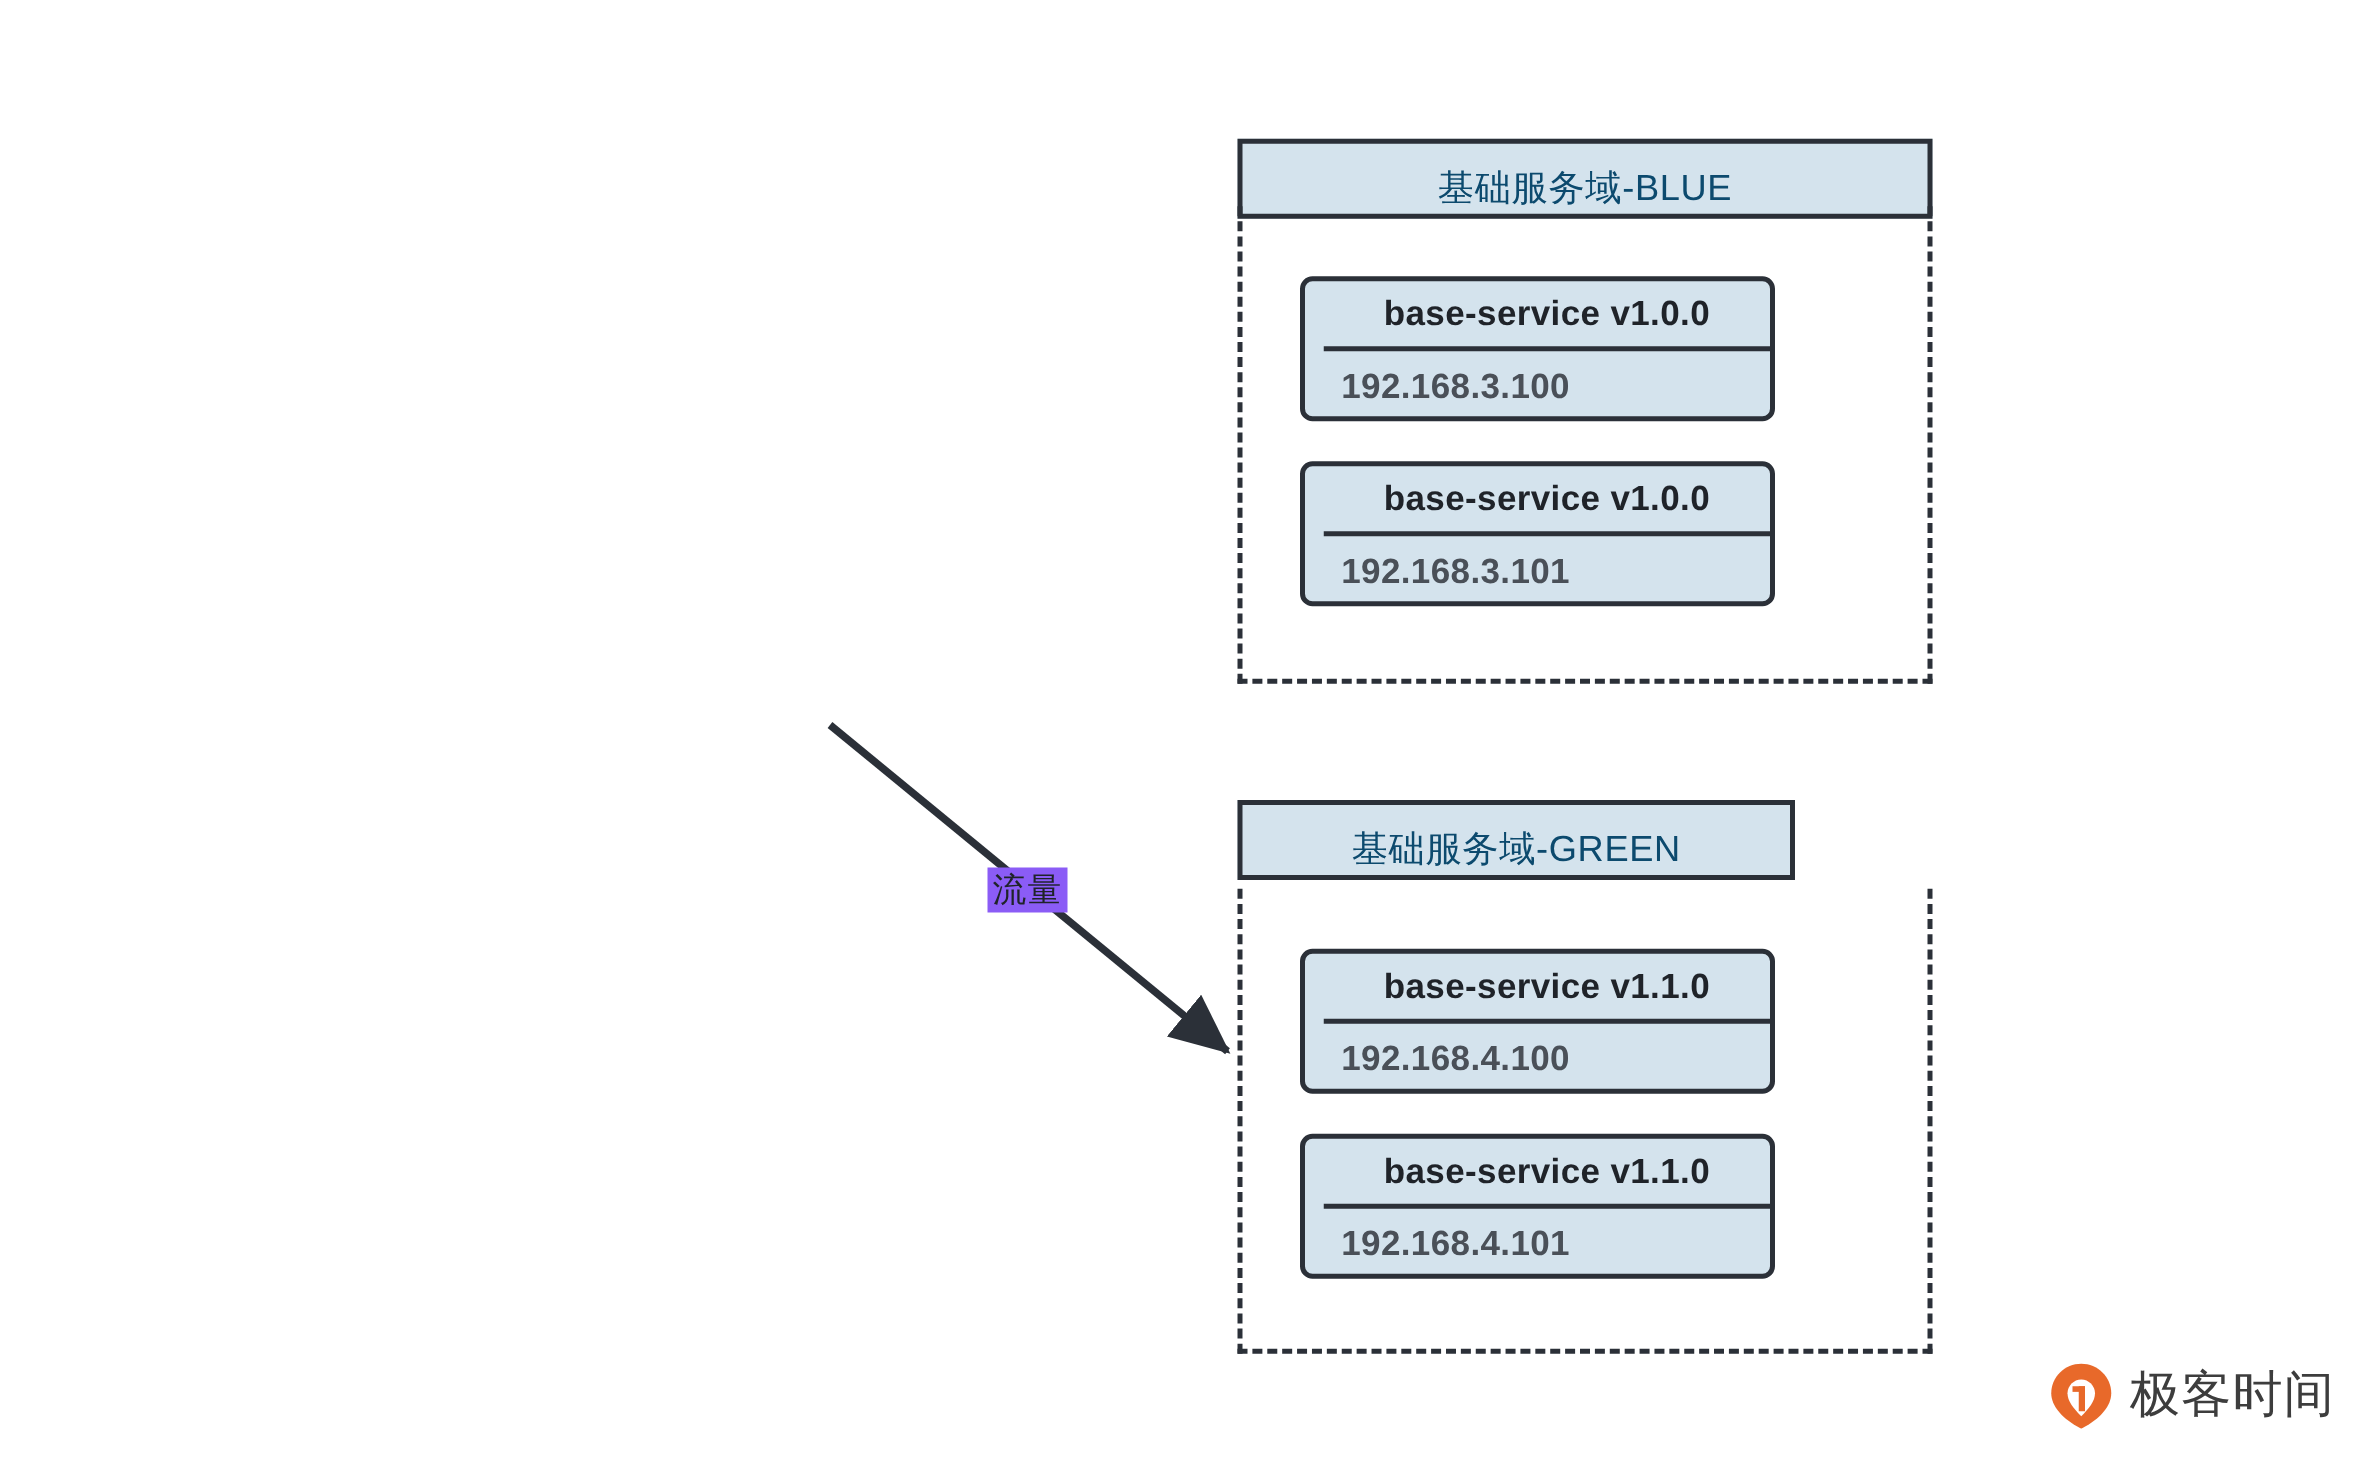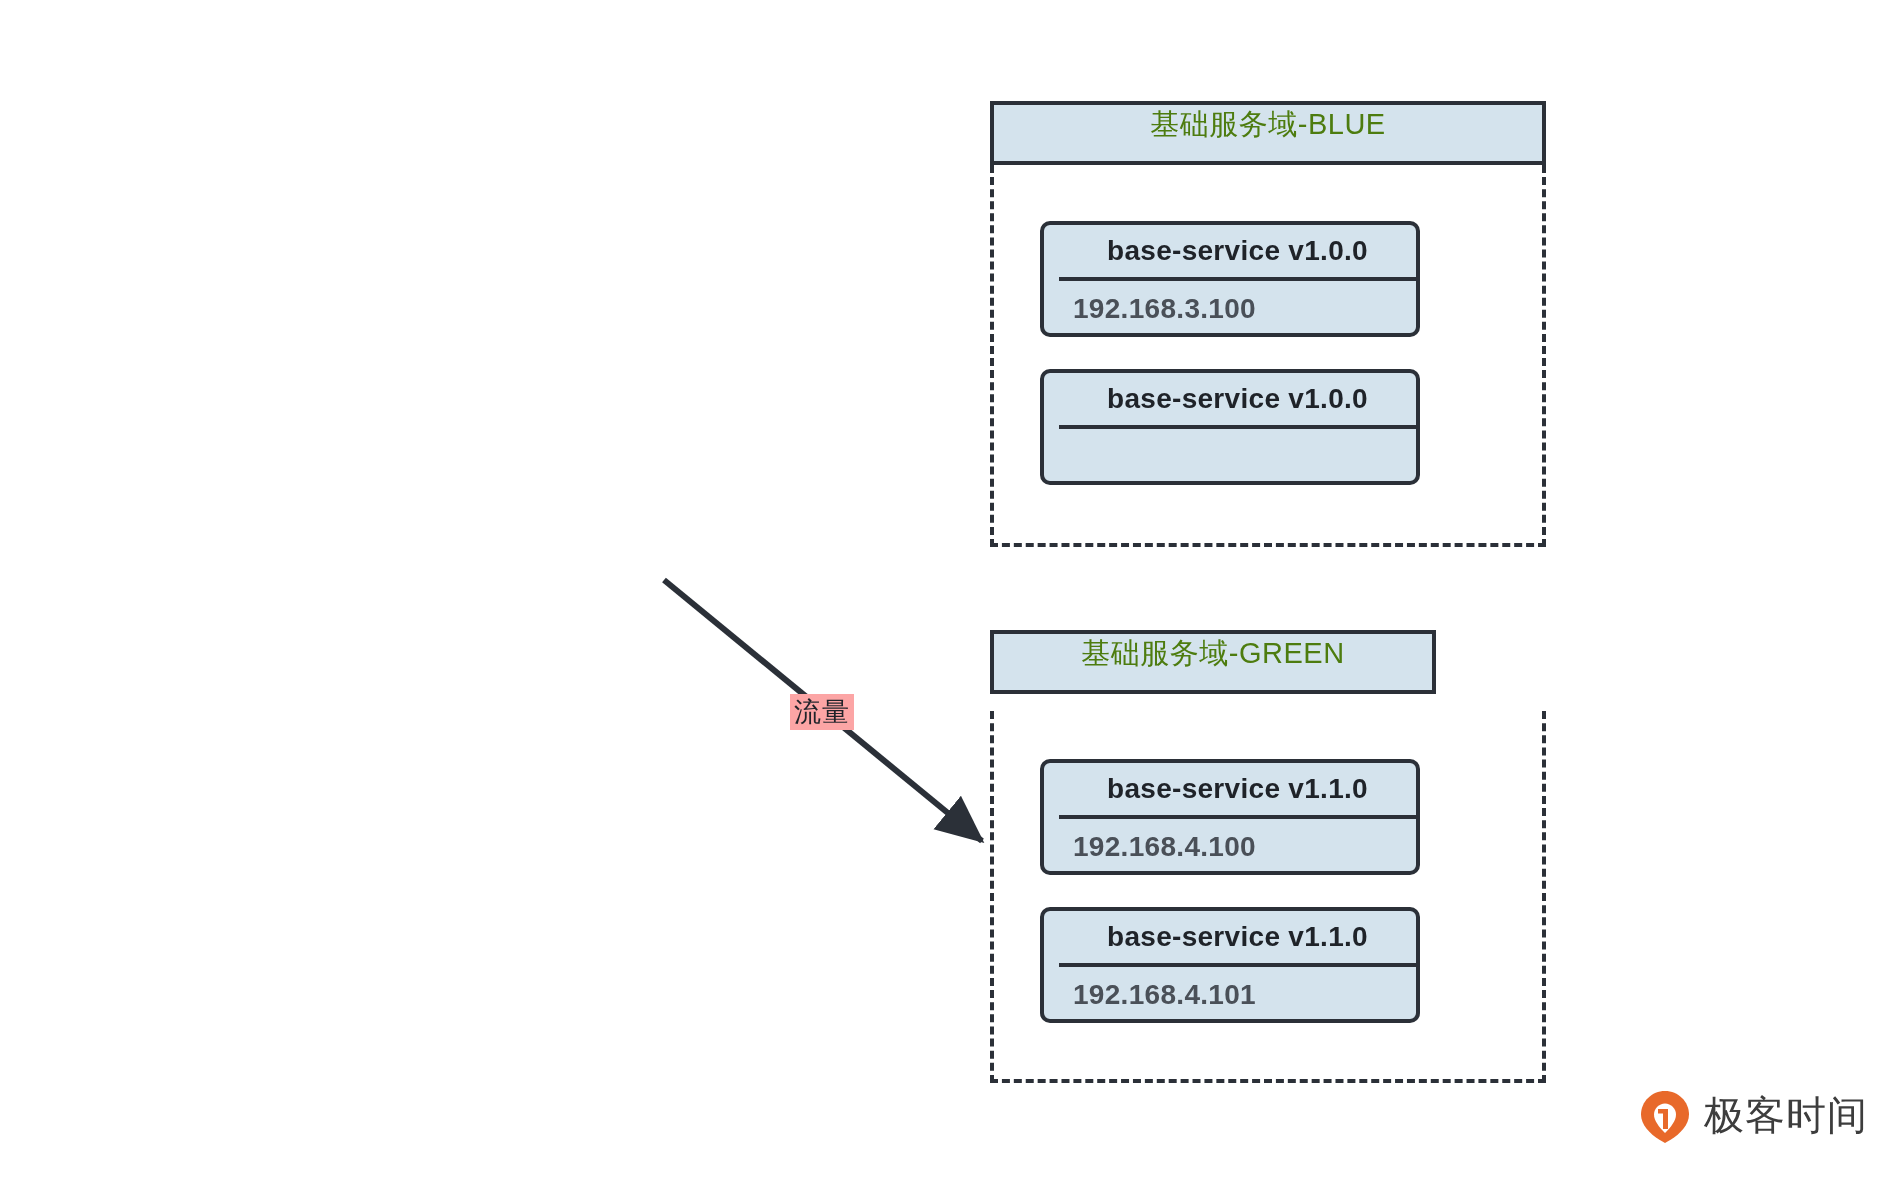--- a/index.html
+++ b/index.html
@@ -19,29 +19,29 @@
   }
 
   
   .domain-group {
     position: absolute;
     box-sizing: border-box;
   }
   .domain-header {
     position: absolute;
     left: 0;
-    top: 0;
+    top: 10px;
     box-sizing: border-box;
     background: #d4e3ed;
     border: 4px solid #2b3038;
     display: flex;
-    align-items: flex-start;
+    align-items: flex-end;
     justify-content: center;
     font-size: 29px;
-    color: #4d7c0f;
+    color: #0c4a6e;
     letter-spacing: 0.5px;
   }
   .domain-body {
     position: absolute;
     left: 0;
     box-sizing: border-box;
     border: 4px dashed #2b3038;
     border-top: none;
   }
 
@@ -99,21 +99,21 @@
     left: 0;
     top: 0;
     width: 1896px;
     height: 1178px;
     pointer-events: none;
   }
   .edge-label {
     position: absolute;
     font-size: 27px;
     color: #1f2329;
-    background: #fca5a5;
+    background: #8b5cf6;
     padding: 0 4px;
     letter-spacing: 1px;
   }
 
   
   .watermark {
     position: absolute;
     display: flex;
     align-items: center;
     gap: 12px;
@@ -150,20 +150,21 @@
     <div class="domain-header" style="width:556px; height:64px;">
       <span>基础服务域-BLUE</span>
     </div>
     <div class="domain-body" style="top:64px; width:556px; height:382px;">
       <div class="service-node" style="left:46px; top:56px; width:380px; height:116px;">
         <div class="service-title">base-service v1.0.0</div>
         <div class="service-ip">192.168.3.100</div>
       </div>
       <div class="service-node" style="left:46px; top:204px; width:380px; height:116px;">
         <div class="service-title">base-service v1.0.0</div>
+        <div class="service-ip">192.168.3.101</div>
       </div>
     </div>
   </div>
 
   <div class="domain-group" style="left:990px; top:630px; width:556px; height:436px;">
     <div class="domain-header" style="width:446px; height:64px;">
       <span>基础服务域-GREEN</span>
     </div>
     <div class="domain-body" style="top:81px; width:556px; height:372px;">
       <div class="service-node" style="left:46px; top:48px; width:380px; height:116px;">

